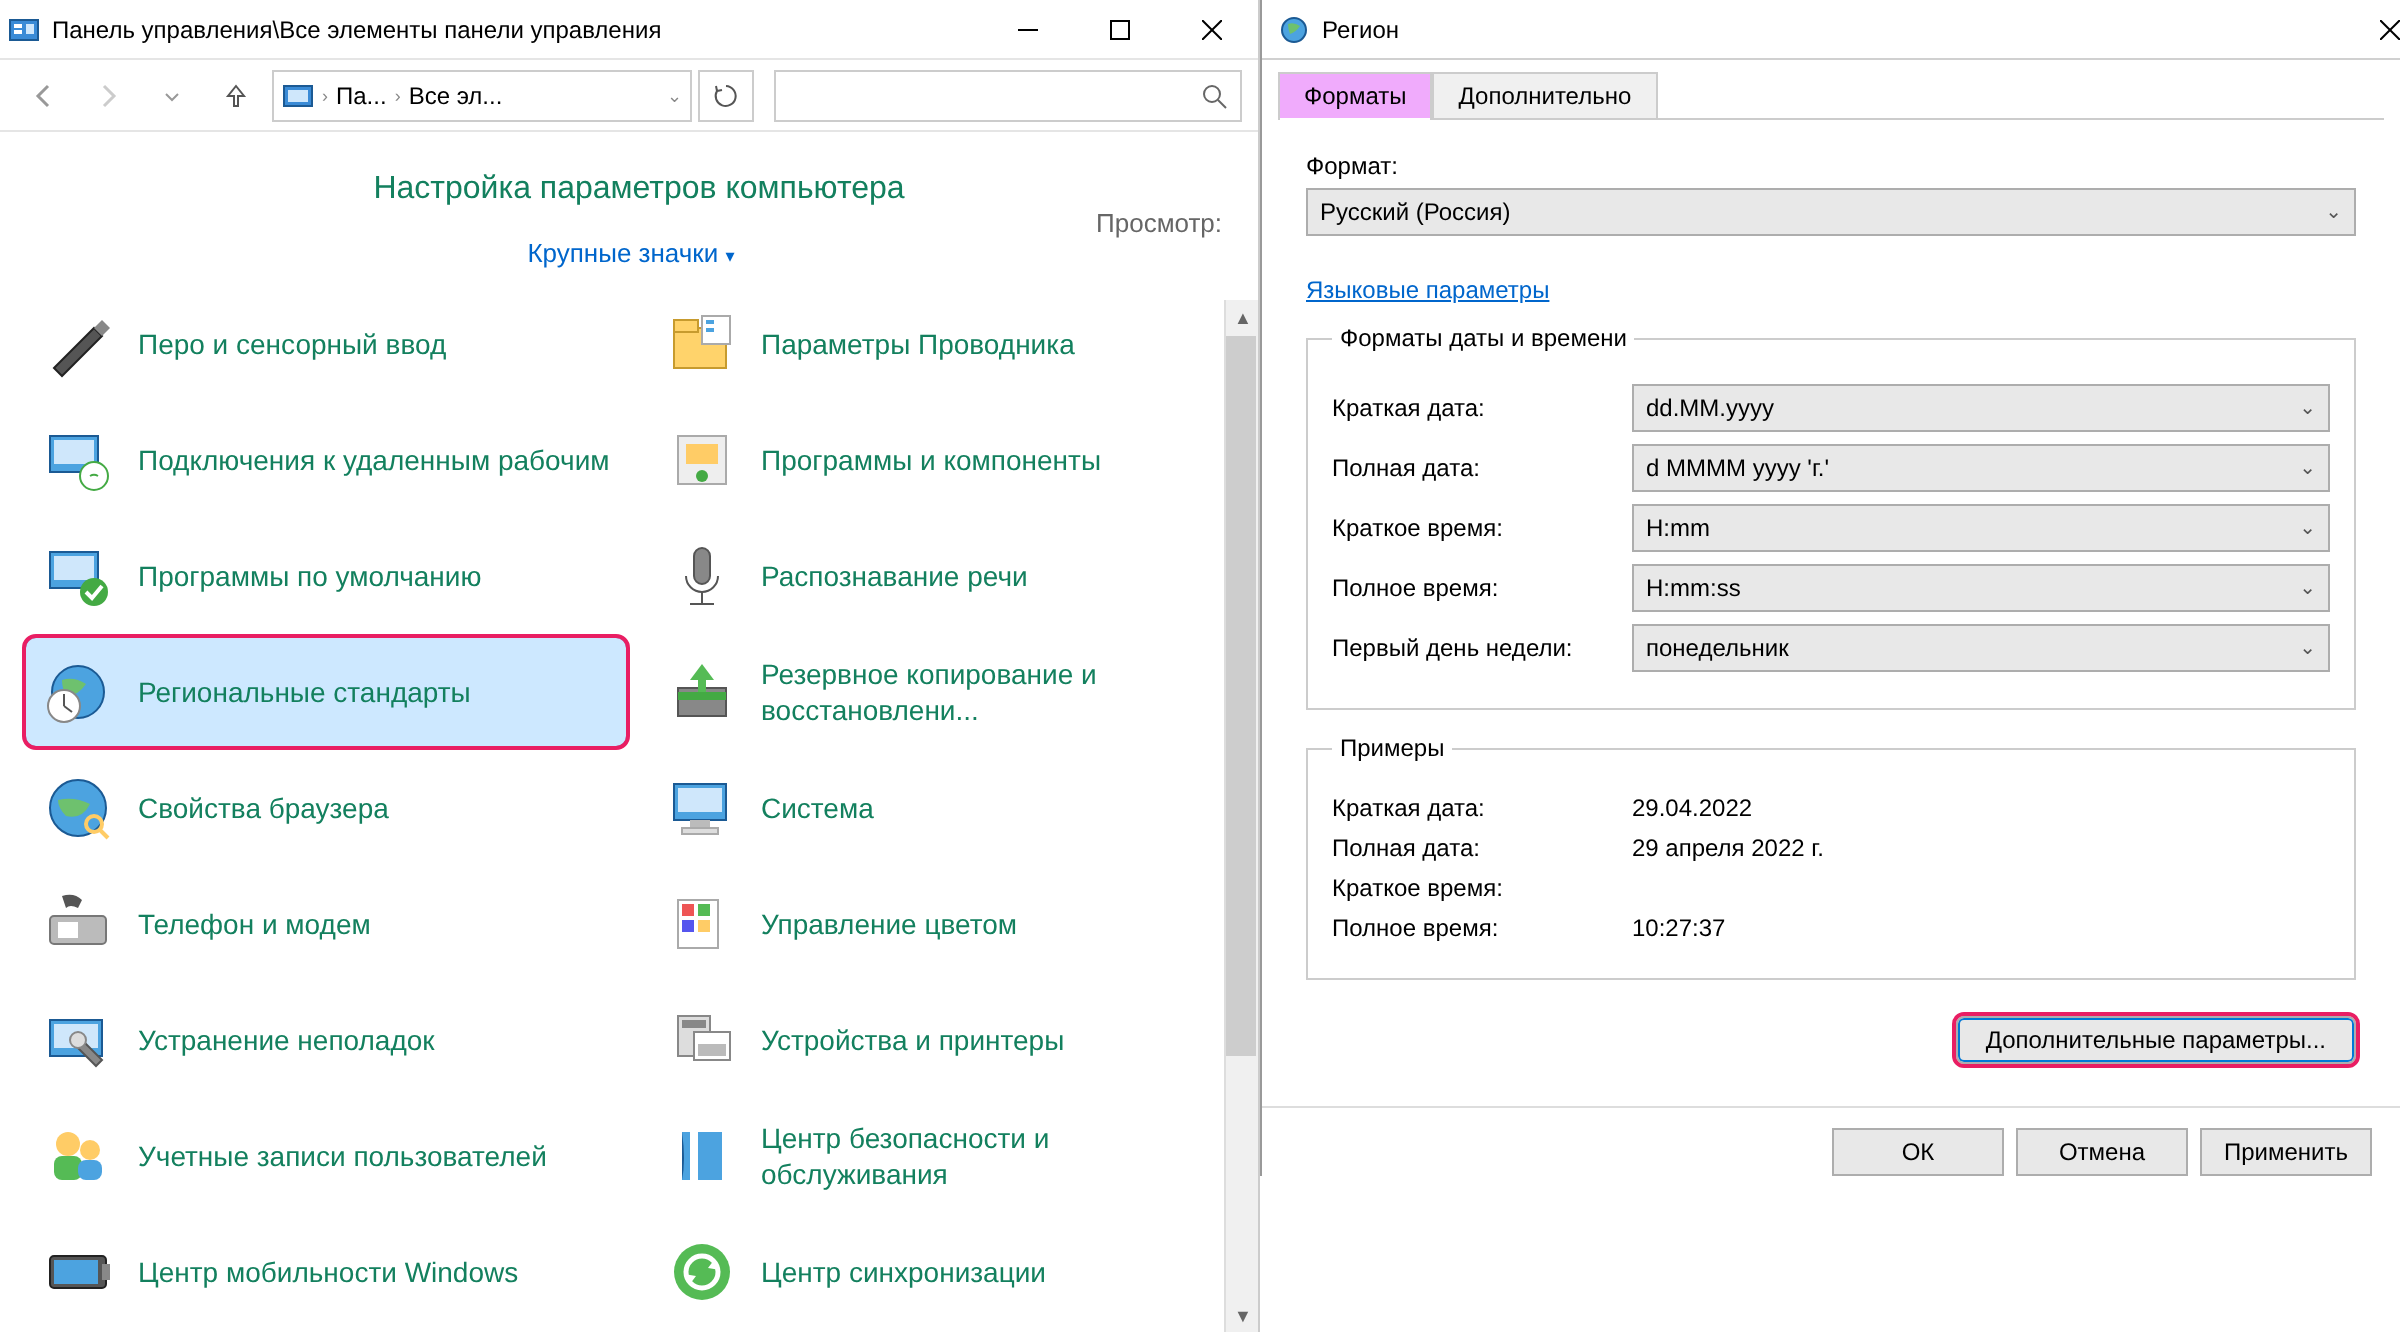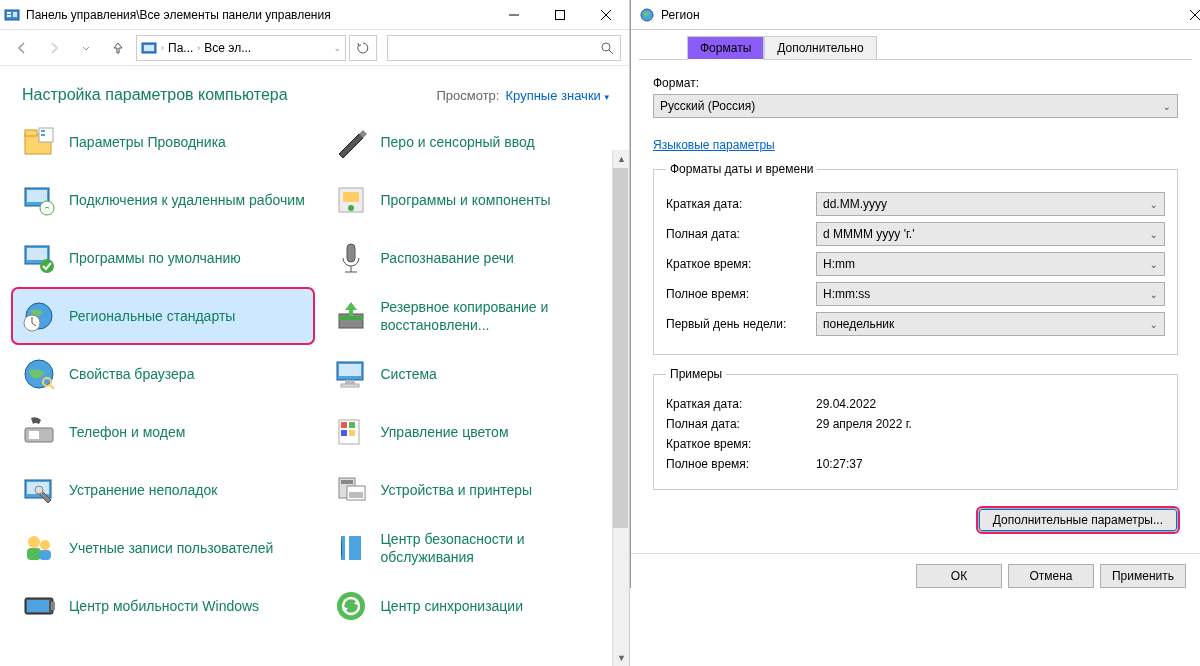--- a/index.html
+++ b/index.html
@@ -16,21 +16,21 @@
 .navbtn { width: 28px; height: 28px; display: flex; align-items: center; justify-content: center; color: #888; }
 .navbtn.active { color: #000; }
 .addr { flex: 0 0 210px; height: 26px; border: 1px solid #ccc; display: flex; align-items: center; padding: 0 4px; gap: 4px; font-size: 12px; }
 .addr .seg { color: #000; }
 .addr .chev { color: #888; font-size: 9px; }
 .addr .cpicon { width: 16px; height: 16px; }
 .refresh { width: 28px; height: 26px; border: 1px solid #ccc; display: flex; align-items: center; justify-content: center; margin-left: -1px; }
 .search { flex: 1; height: 26px; border: 1px solid #ccc; margin-left: 6px; display: flex; align-items: center; padding: 0 6px; }
 .search .sicon { margin-left: auto; color: #666; }
 
-.cp-header { padding: 20px 12px 10px 22px; display: flex; align-items: center; }
+.cp-header { padding: 20px 12px 10px 22px; display: flex; align-items: center; flex-direction: column; }
 .cp-header .h1 { color: #13805e; font-size: 16px; }
 .cp-header .view-lbl { color: #666; font-size: 13px; margin-left: auto; margin-right: 6px; }
 .cp-header .view-link { color: #0066cc; font-size: 13px; margin-right: 8px; }
 
 .cp-body { flex: 1; overflow: hidden; padding: 0 4px 0 12px; }
 .grid { display: grid; grid-template-columns: 1fr 1fr; gap: 2px 10px; }
 .item { display: flex; align-items: center; min-height: 56px; padding: 2px 6px; border: 1px solid transparent; border-radius: 2px; }
 .item.selected { background: #cde8ff; border: 1px solid #7ab7e8; }
 .item.highlighted { outline: 2px solid #e91e63; outline-offset: -1px; border-radius: 6px; }
 .item .icon { width: 40px; height: 40px; flex-shrink: 0; margin-right: 10px; display: flex; align-items: center; justify-content: center; }
@@ -41,21 +41,21 @@
 .scrollbar .arrow { width: 17px; height: 17px; display:flex; align-items:center; justify-content:center; color:#666; font-size:9px; position:absolute; }
 .scrollbar .arrow.up { top:0; } .scrollbar .arrow.dn { bottom:0; }
 
 
 .dlg { width: 570px; height: 588px; background: #fff; display: flex; flex-direction: column; border-left: 1px solid #999; }
 .dlg-titlebar { height: 30px; background: #fff; display: flex; align-items: center; padding: 0 0 0 8px; border-bottom: 1px solid #d0d0d0; }
 .dlg-titlebar .ti { width: 16px; height: 16px; margin-right: 6px; }
 .dlg-titlebar .title { font-size: 12px; flex: 1; }
 .dlg-tabs { display: flex; padding: 6px 8px 0 8px; background: #fff; }
 .dlg-tab { padding: 4px 12px; font-size: 12px; border: 1px solid #ccc; border-bottom: none; background: #f0f0f0; position: relative; margin-right: 0px; }
-.dlg-tab.active { background: #8b5cf6; z-index: 2; margin-left: 48px; }
+.dlg-tab.active { background: #f0abfc; z-index: 2; }
 .dlg-tab.active::after { content:''; position:absolute; left:0; right:0; bottom:-1px; height:1px; background:#fff; }
 .dlg-tabrule { height: 1px; background: #ccc; margin: 0 8px; }
 .dlg-body { flex: 1; padding: 16px 22px 8px 22px; font-size: 12px; display: flex; flex-direction: column; }
 .dlg-body label.top { display: block; margin-bottom: 4px; }
 .dlg-body .combo { width: 100%; height: 24px; border: 1px solid #adadad; background: #e8e8e8; padding: 0 6px; font-size: 12px; display: flex; align-items: center; }
 .dlg-body .combo .dd { margin-left: auto; color: #555; font-size: 10px; }
 .dlg-body .link { color: #0066cc; display: inline-block; margin: 20px 0 10px 0; text-decoration: underline; }
 
 fieldset { border: 1px solid #ccc; padding: 10px 12px 12px 12px; margin-bottom: 12px; }
 fieldset legend { font-size: 12px; padding: 0 4px; }
@@ -158,37 +158,37 @@
     <span class="h1">Настройка параметров компьютера</span>
     <span class="view-lbl">Просмотр:</span>
     <span class="view-link"><span>Крупные значки</span> <span style="font-size:9px;">▾</span></span>
   </div>
 
   <div class="cp-body">
     <div class="grid" id="cp-grid">
         <div class="item">
           <span class="icon">
             <svg width="36" height="36">
+              <path d="M6 30 L26 10 L30 14 L10 34 Z" fill="#555" stroke="#222"></path>
+              <path d="M26 10 L30 6 L34 10 L30 14 Z" fill="#888"></path>
+            </svg>
+          </span>
+          <span class="label">Перо и сенсорный ввод</span>
+        </div>
+        <div class="item">
+          <span class="icon">
+            <svg width="36" height="36">
               <rect x="4" y="10" width="26" height="20" fill="#ffd36b" stroke="#c79b2e"></rect>
               <rect x="4" y="6" width="12" height="6" fill="#ffd36b" stroke="#c79b2e"></rect>
               <rect x="18" y="4" width="14" height="14" fill="#fff" stroke="#aaa"></rect>
               <rect x="20" y="6" width="4" height="2" fill="#4ca3e0"></rect>
               <rect x="20" y="10" width="4" height="2" fill="#4ca3e0"></rect>
             </svg>
           </span>
           <span class="label">Параметры Проводника</span>
-        </div>
-        <div class="item">
-          <span class="icon">
-            <svg width="36" height="36">
-              <path d="M6 30 L26 10 L30 14 L10 34 Z" fill="#555" stroke="#222"></path>
-              <path d="M26 10 L30 6 L34 10 L30 14 Z" fill="#888"></path>
-            </svg>
-          </span>
-          <span class="label">Перо и сенсорный ввод</span>
         </div>
         <div class="item">
           <span class="icon">
             <svg width="36" height="36">
               <rect x="4" y="6" width="24" height="18" fill="#4ca3e0" stroke="#1b5a94"></rect>
               <rect x="6" y="8" width="20" height="12" fill="#cfe7fb"></rect>
               <circle cx="26" cy="26" r="7" fill="#fff" stroke="#4a4"></circle>
               <path d="M24 26 A4 4 0 0 1 28 26" fill="none" stroke="#4a4"></path>
             </svg>
           </span>

